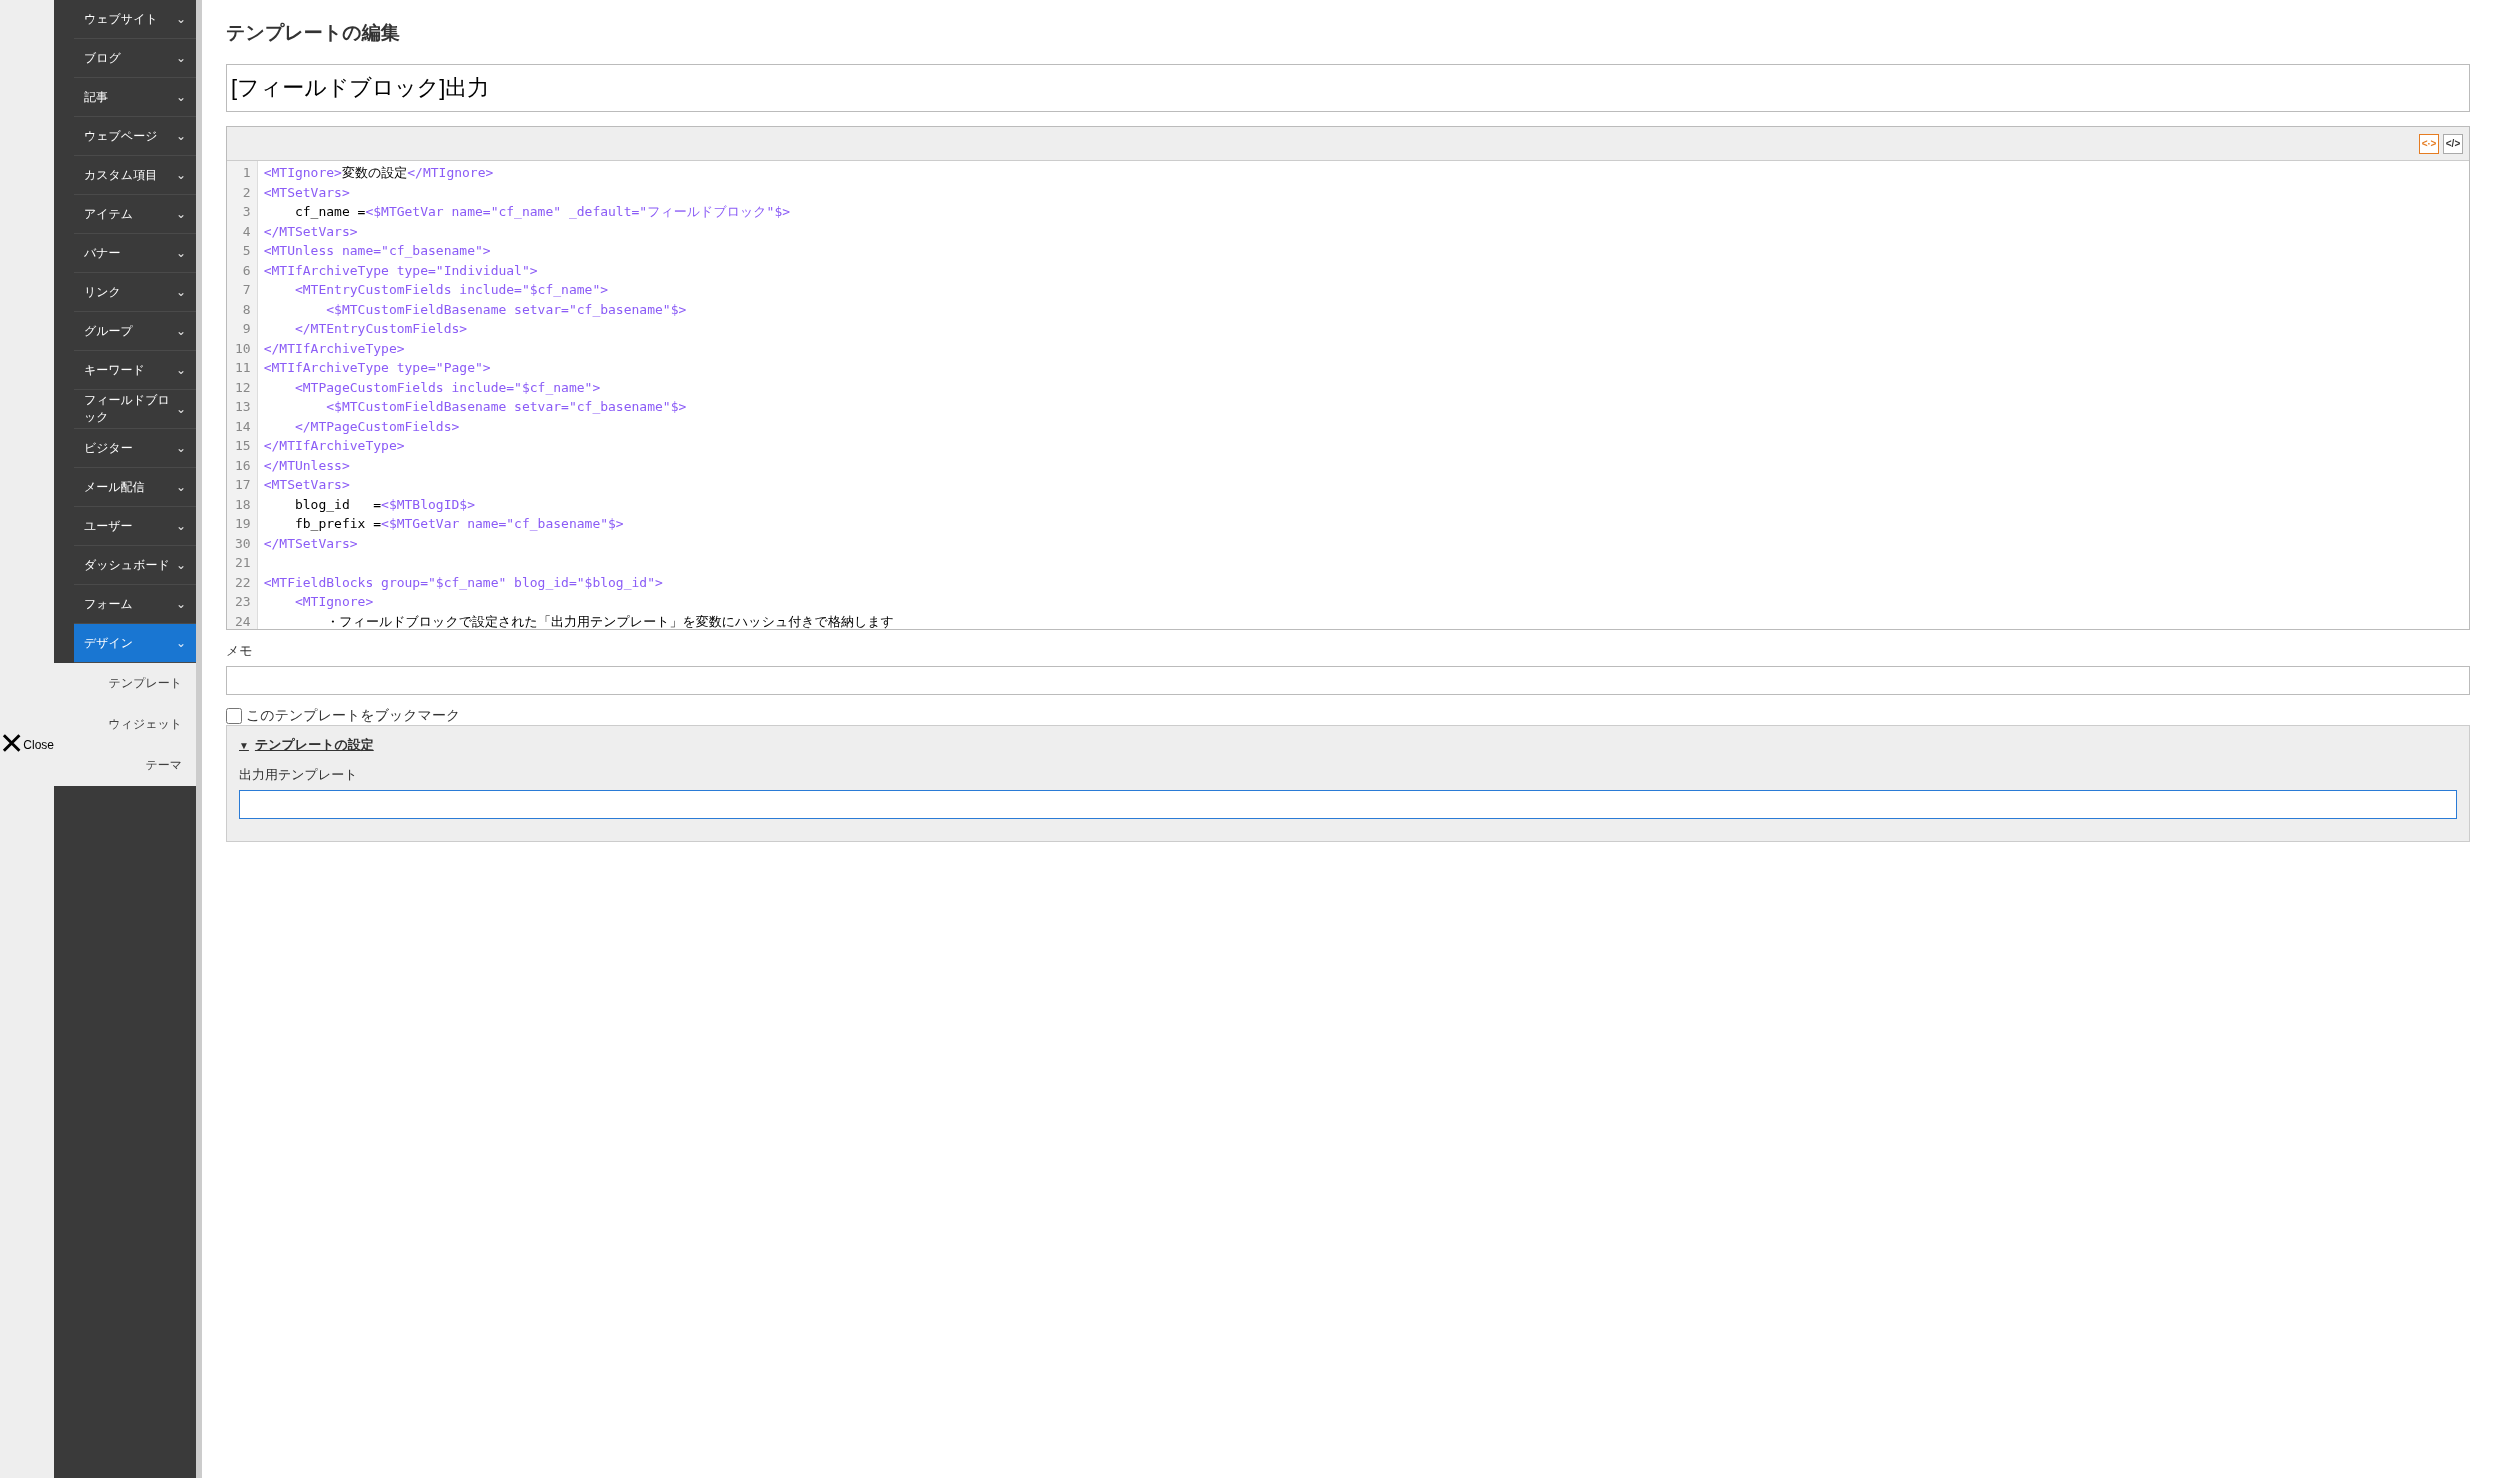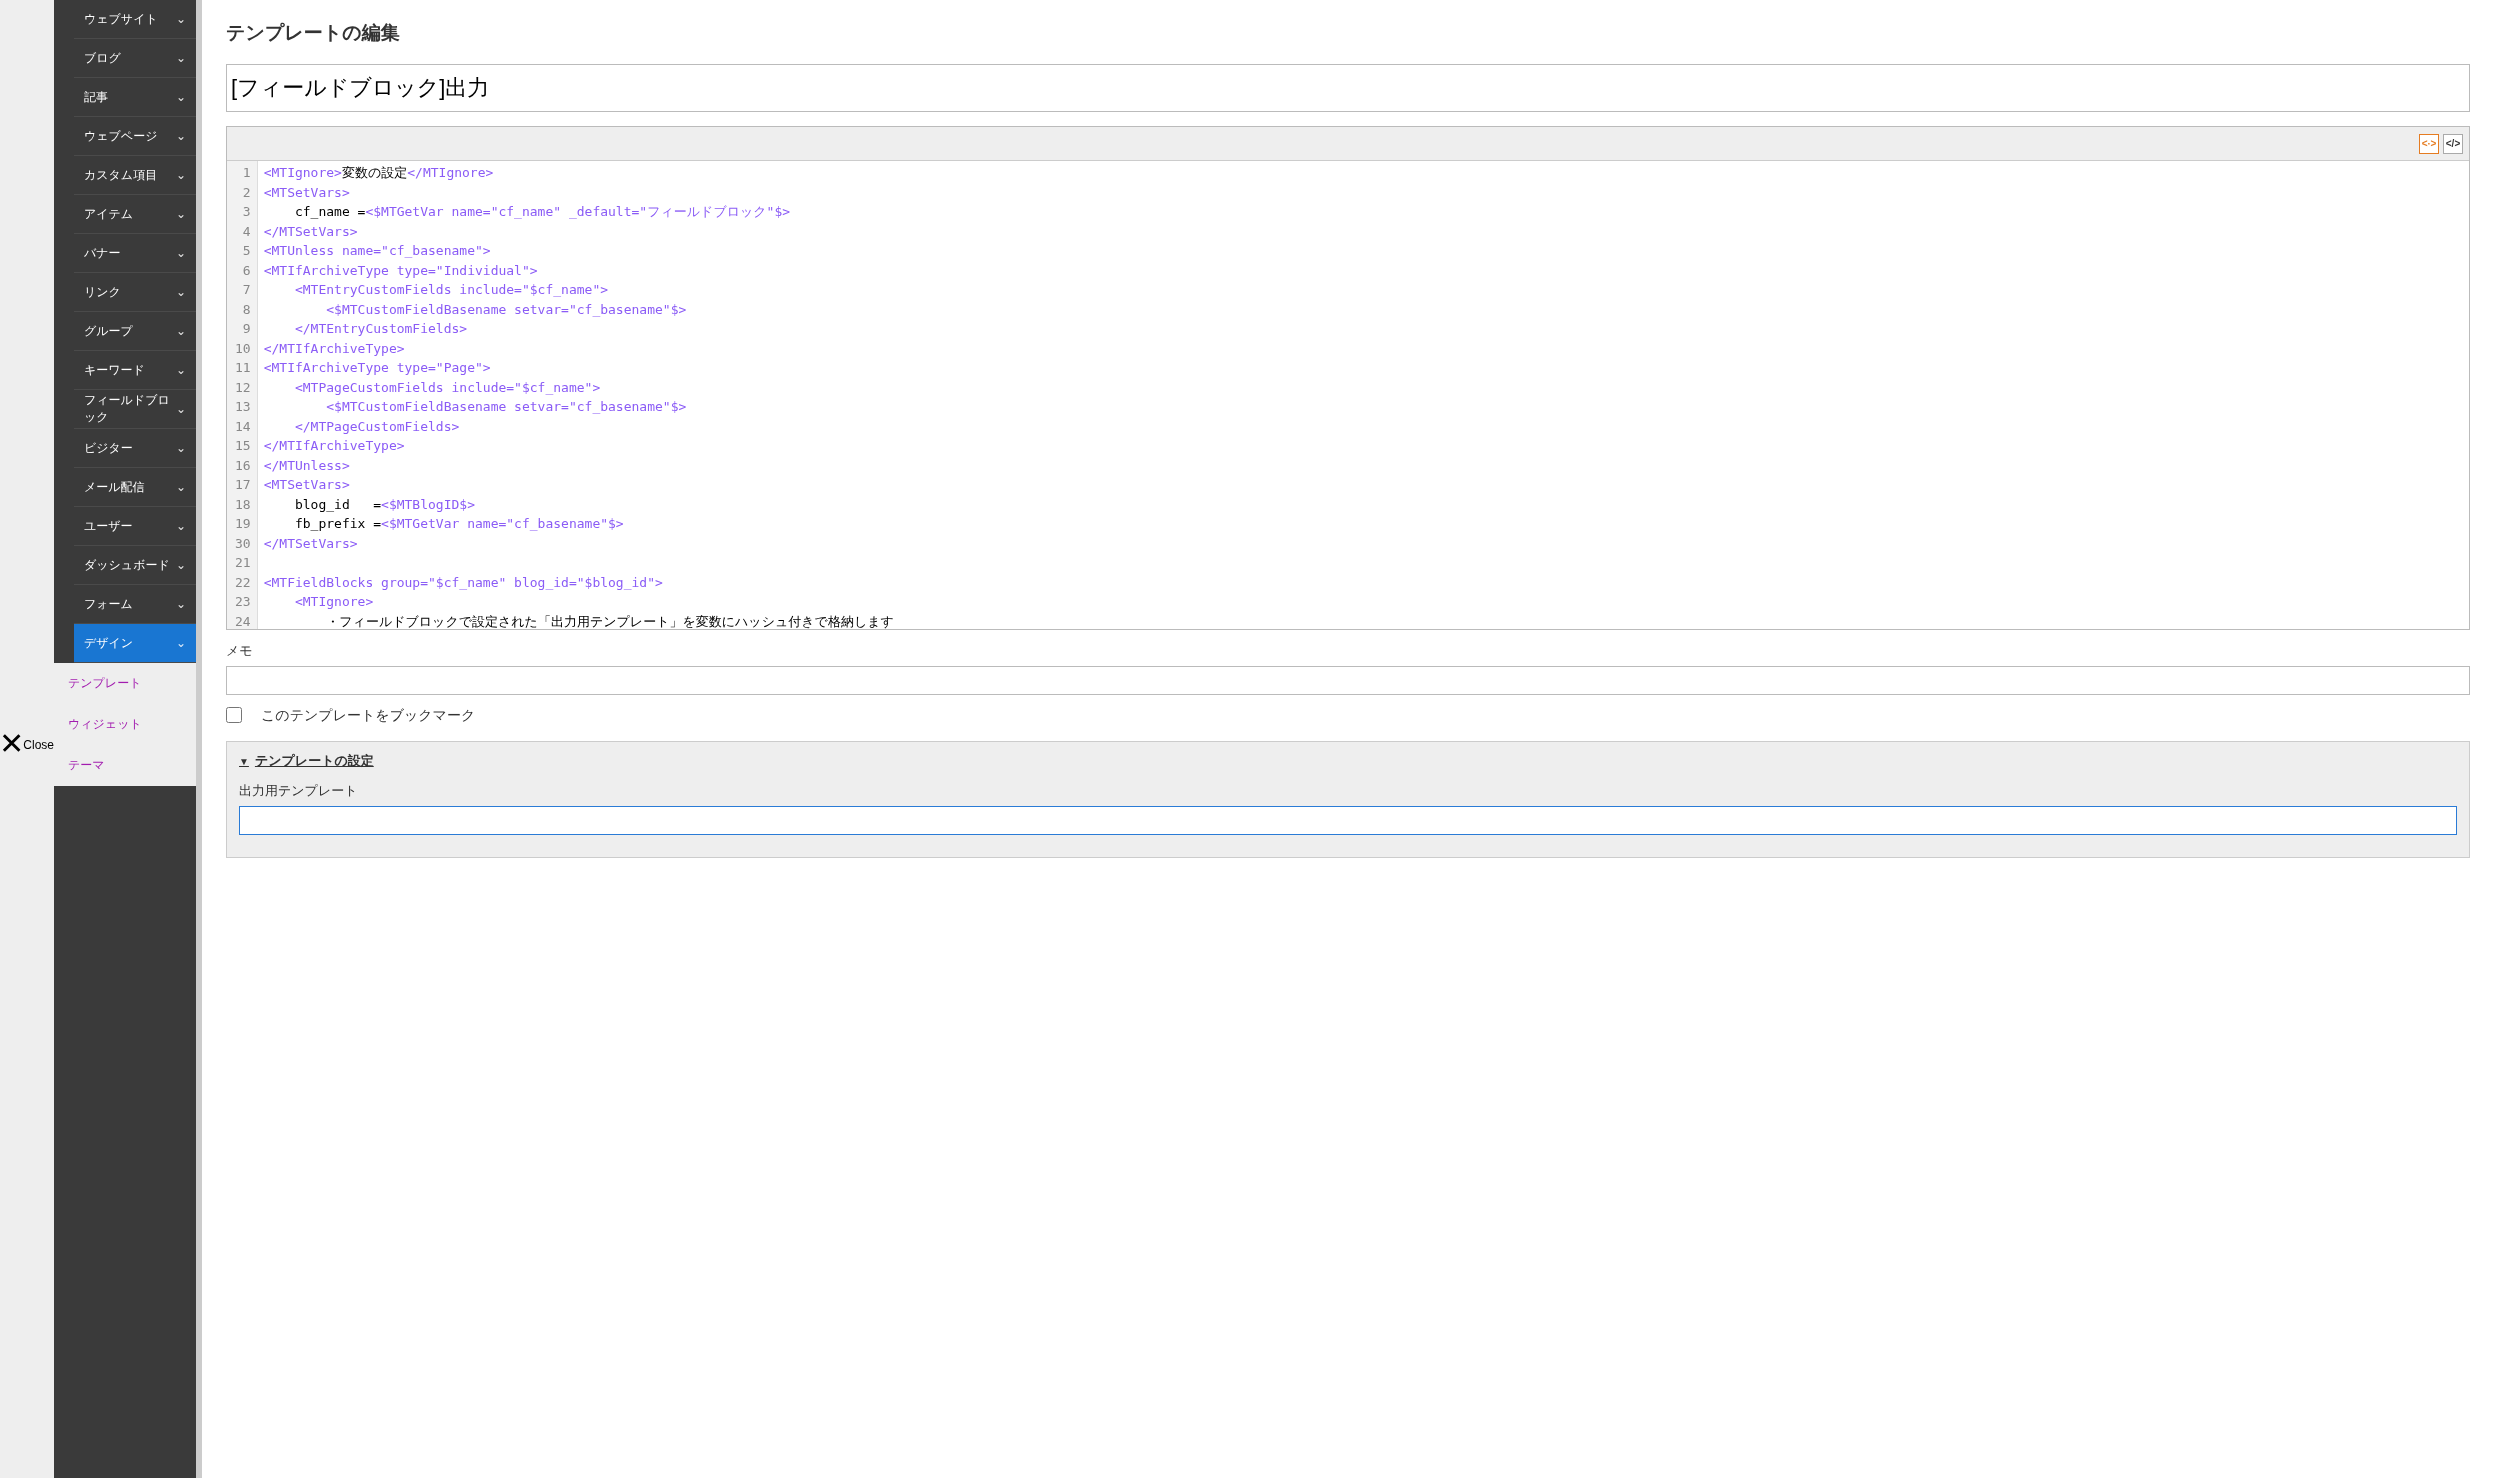--- a/index.html
+++ b/index.html
@@ -46,23 +46,24 @@
   margin-left: 20px;
 }
 .side-item.active {
   background: #1976d2;
 }
 .side-item .chev { font-size: 12px; opacity: 0.85; }
 
 .sub-items { background: #eee; }
 .sub-item {
   padding: 12px 14px;
-  color: #a21caf;
+  color: #404040;
   font-size: 12px;
   cursor: pointer;
+  text-align: right;
 }
 
 
 .main {
   flex: 1;
   padding: 20px 24px 20px 24px;
   overflow: auto;
 }
 .page-title {
   font-weight: bold;
@@ -130,21 +131,21 @@
 
 .field-label { font-size: 13px; margin: 12px 0 6px 0; }
 .text-input {
   width: 100%;
   border: 1px solid #bbb;
   padding: 6px 8px;
   font-size: 13px;
   margin-bottom: 12px;
 }
 .text-input.highlight { border: 1px solid #2a7bd6; }
-.check-row { display: flex; gap: 19px; margin-bottom: 16px; }
+.check-row { display: flex; align-items: center; gap: 4px; }
 .check-row input { width: 16px; height: 16px; }
 
 .settings-panel {
   background: #eee;
   border: 1px solid #ccc;
   padding: 10px 12px;
 }
 .settings-header {
   display: flex; align-items: center; gap: 6px;
   font-weight: bold; font-size: 13px; text-decoration: underline;

